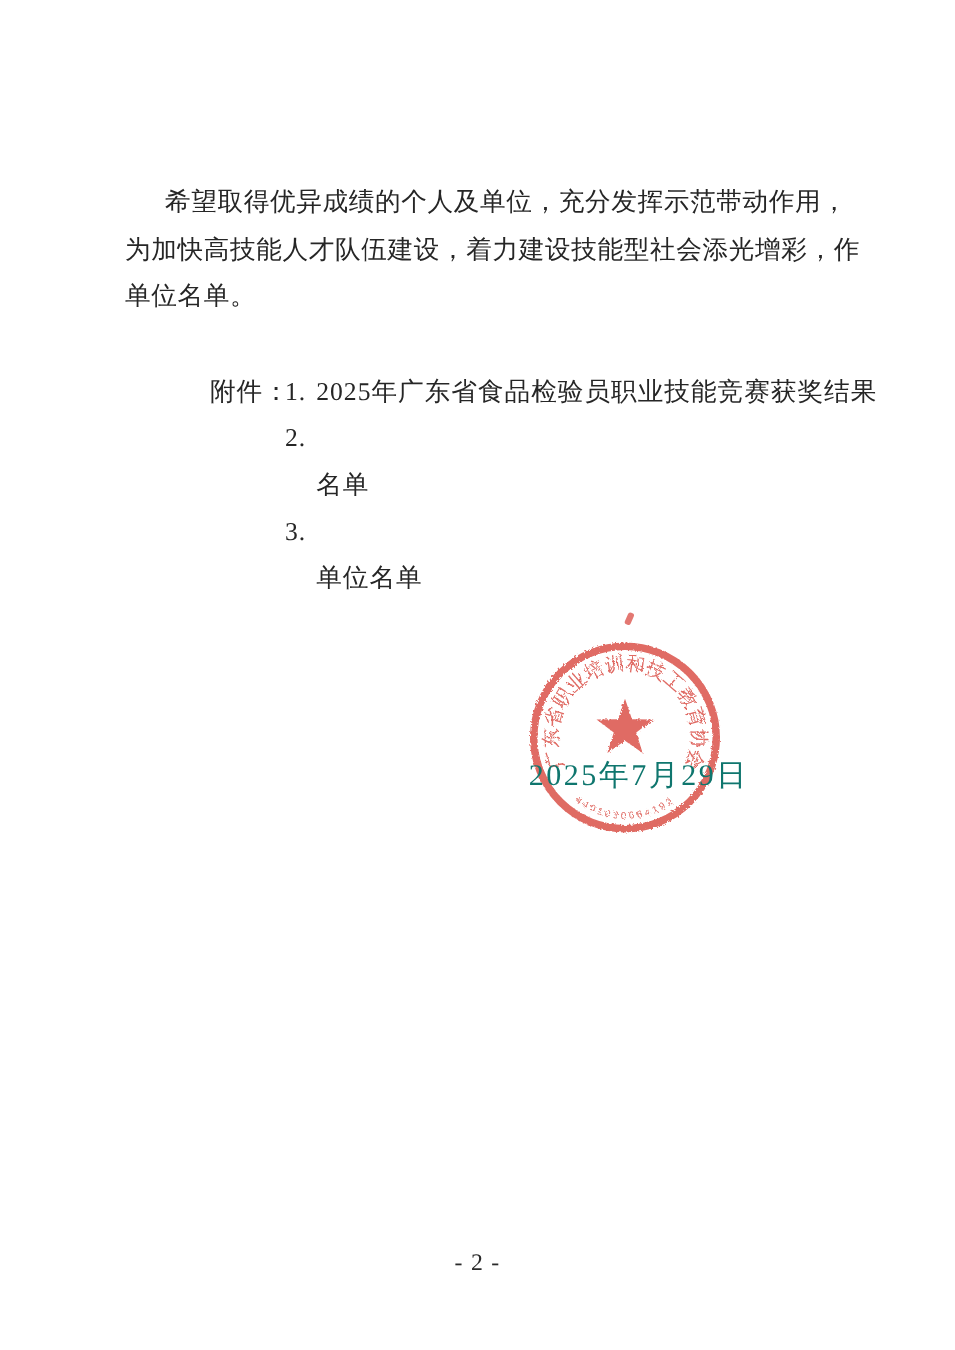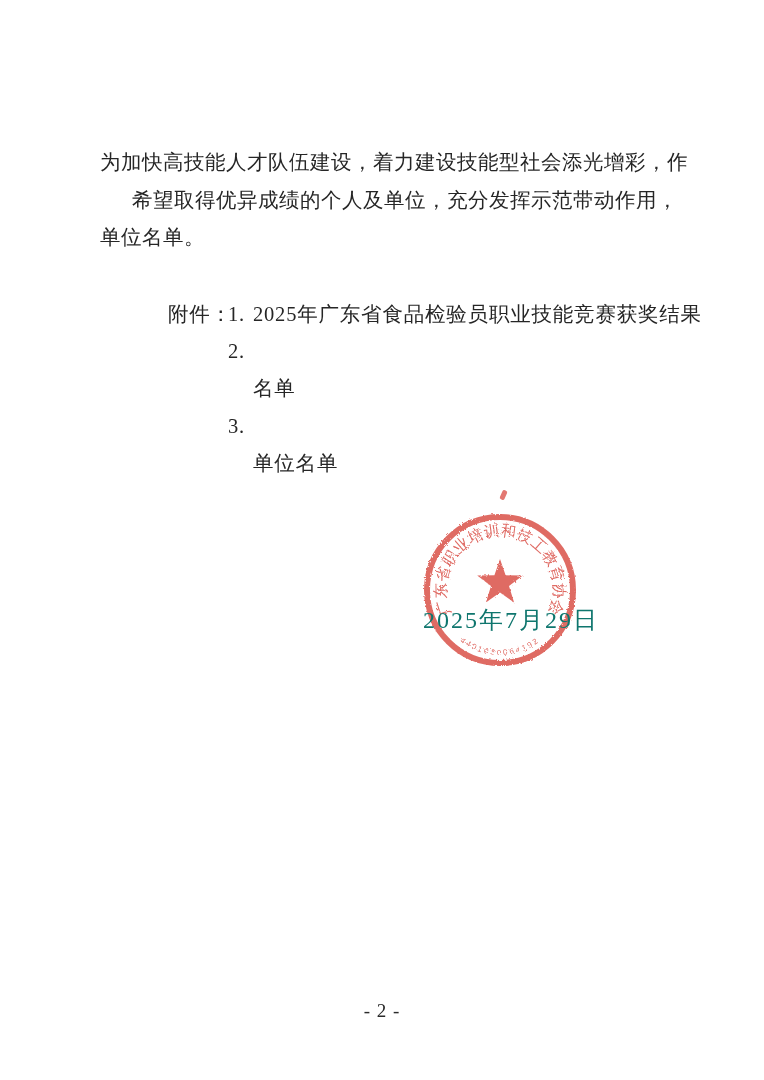--- a/index.html
+++ b/index.html
@@ -86,22 +86,22 @@
     color: #2a2a2a;
     letter-spacing: 1px;
   }
 </style>
 </head>
 <body>
 
 <div class="page">
 
   <div class="para">
+    <div class="line indent">希望取得优异成绩的个人及单位，充分发挥示范带动作用，</div>
     <div class="line">为加快高技能人才队伍建设，着力建设技能型社会添光增彩，作</div>
-    <div class="line indent">希望取得优异成绩的个人及单位，充分发挥示范带动作用，</div>
     <div class="line">单位名单。</div>
   </div>
 
   <div class="attachment">
     <div class="att-row">
       <span class="att-label">附件：</span>
       <span class="att-num">1.</span>
       <span class="att-text">2025年广东省食品检验员职业技能竞赛获奖结果</span>
     </div>
     <div class="att-row">

